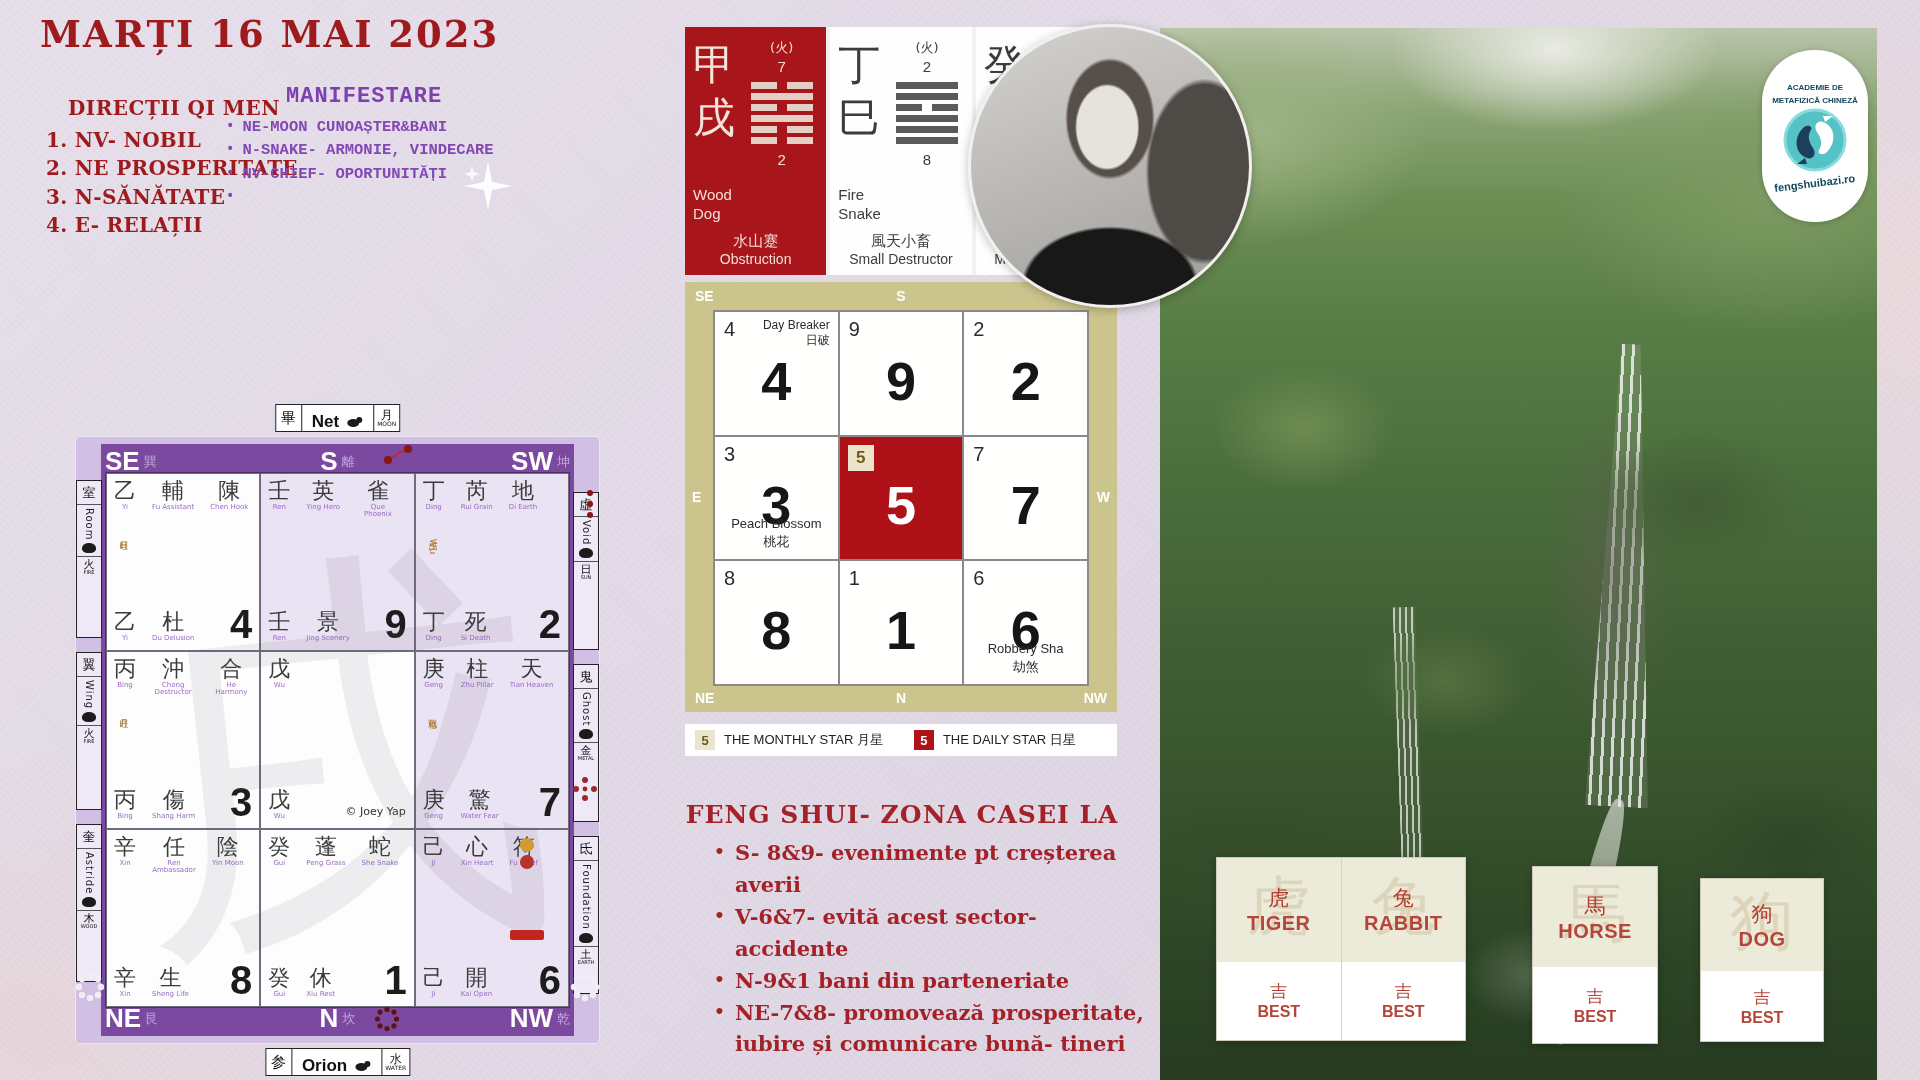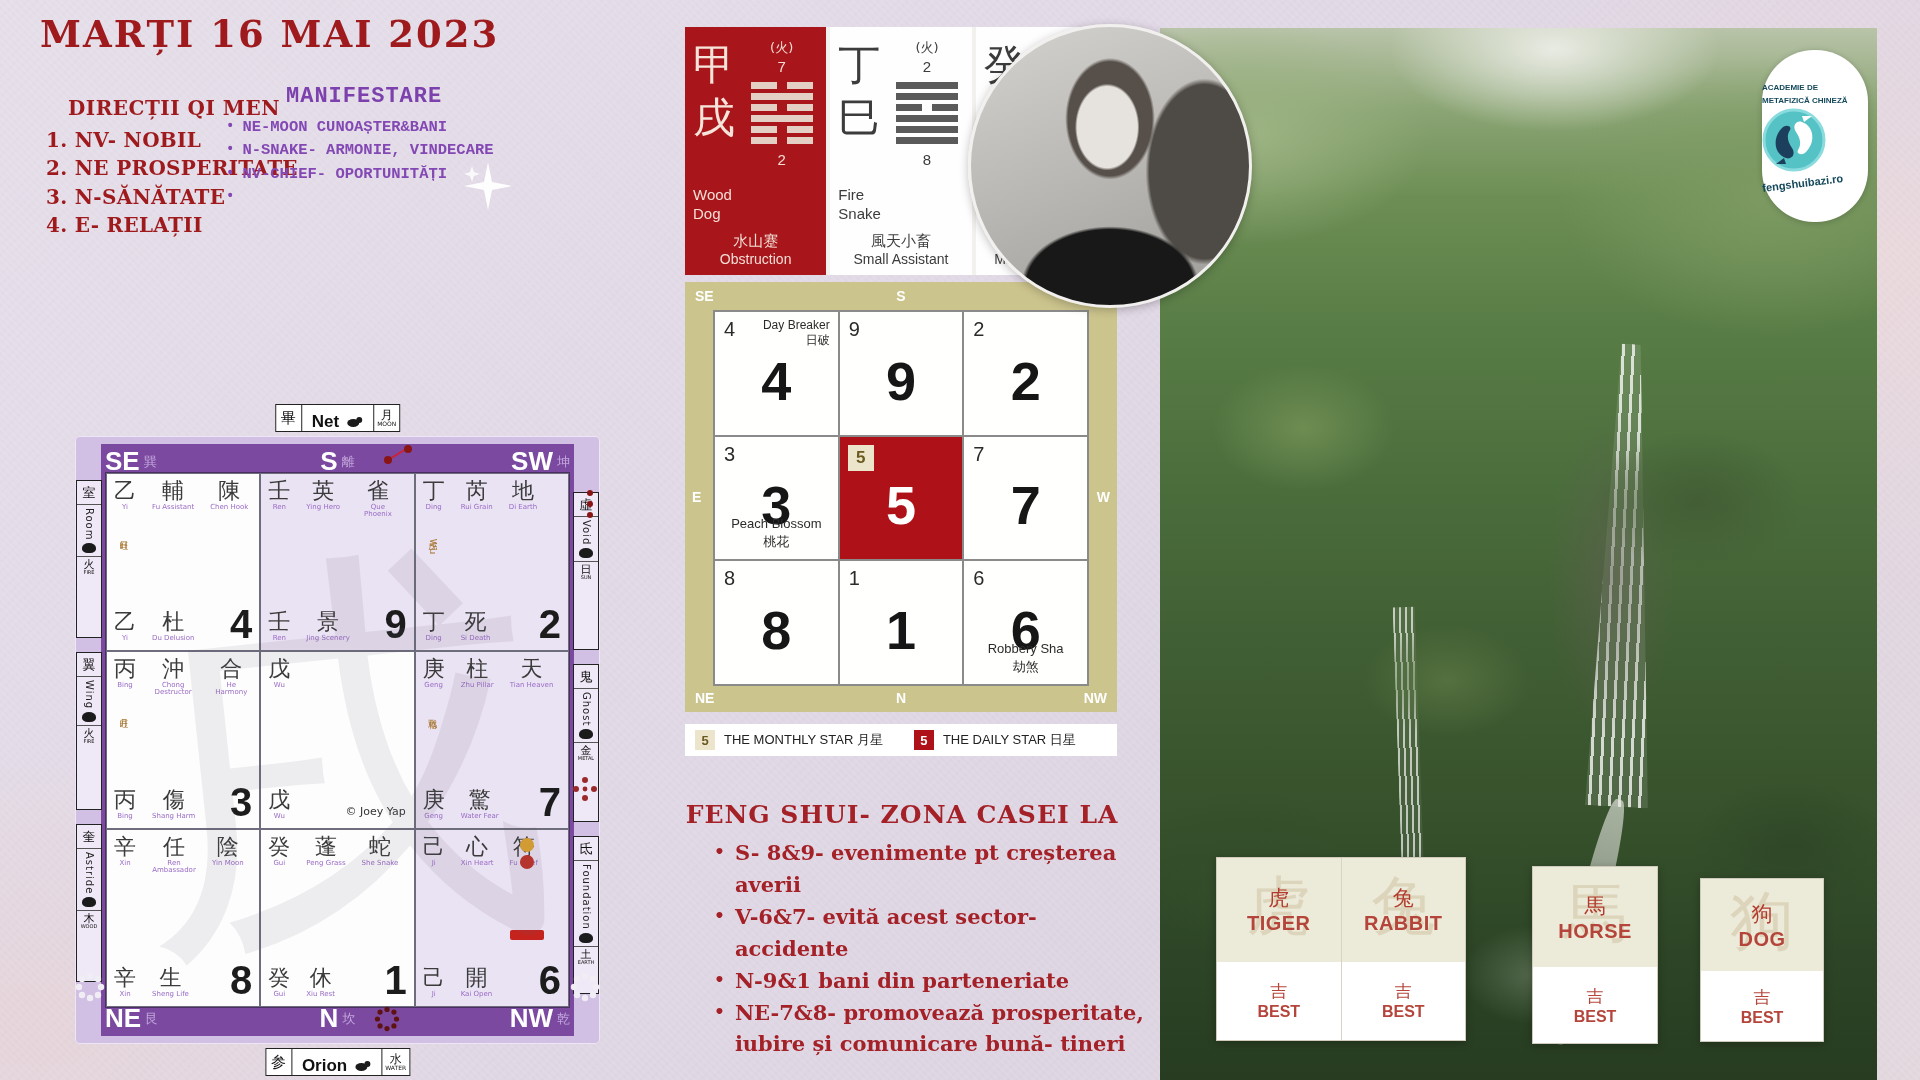--- a/index.html
+++ b/index.html
@@ -156,21 +156,21 @@
     transform:rotate(14deg);border-radius:40%;}
   .portrait{position:absolute;left:968px;top:24px;width:278px;height:278px;border-radius:50%;
     border:3px solid #f2f0ee;box-shadow:0 2px 10px rgba(0,0,0,.25);
     background:
       radial-gradient(ellipse 52px 70px at 49% 36%, #e6e2dd 0 58%, rgba(0,0,0,0) 62%),
       radial-gradient(ellipse 70px 95px at 50% 33%, #57504a 0 60%, rgba(0,0,0,0) 64%),
       radial-gradient(ellipse 120px 80px at 50% 93%, #181818 0 70%, rgba(0,0,0,0) 74%),
       radial-gradient(ellipse 95px 150px at 84% 52%, #4e4a45 0 58%, rgba(0,0,0,0) 62%),
       linear-gradient(160deg,#d4d2cf 0%,#bcbab6 45%,#9d9b97 100%);}
   .logo{position:absolute;left:1762px;top:50px;width:106px;height:172px;background:#fff;
-    border-radius:52px;display:flex;flex-direction:column;align-items:flex-start;justify-content:center;
+    border-radius:52px;display:flex;flex-direction:column;align-items:center;justify-content:center;
     gap:3px;box-shadow:0 1px 6px rgba(0,0,0,.2);}
   .logo-line{font:bold 8px "Liberation Sans",sans-serif;color:#14495c;text-align:center;line-height:1.2;}
   .logo-url{font:bold 11px "Liberation Sans",sans-serif;color:#14495c;transform:rotate(-7deg);margin-top:2px;}
   
   .an-card{position:absolute;background:#fff;border:1px solid #cfcabb;box-shadow:0 2px 8px rgba(0,0,0,.25);
     display:flex;}
   .card-pair{left:1216px;top:857px;width:248px;height:182px;}
   .card-horse{left:1532px;top:866px;width:124px;height:176px;}
   .card-dog{left:1700px;top:878px;width:122px;height:162px;}
   .an-half{flex:1;display:flex;flex-direction:column;}
@@ -690,21 +690,21 @@
               <div class="hx broken"></div>
               <div class="hx solid"></div>
               <div class="hx solid"></div>
               <div class="hx solid"></div>
             </div>
             <div class="p-num">8</div>
           </div>
         </div>
         <div class="p-hexname">
           <div class="p-hexzh">風天小畜</div>
-          <div class="p-hexen">Small Assistant</div>
+          <div class="p-hexen">Small Destructor</div>
         </div>
       </div>
       <div class="pillar">
         <div class="p-main">
           <div class="p-left">
             <span class="p-zh">癸</span>
             <span class="p-zh">卯</span>
             <div class="p-name">
               <div>Water</div>
               <div>Rabbit</div>

